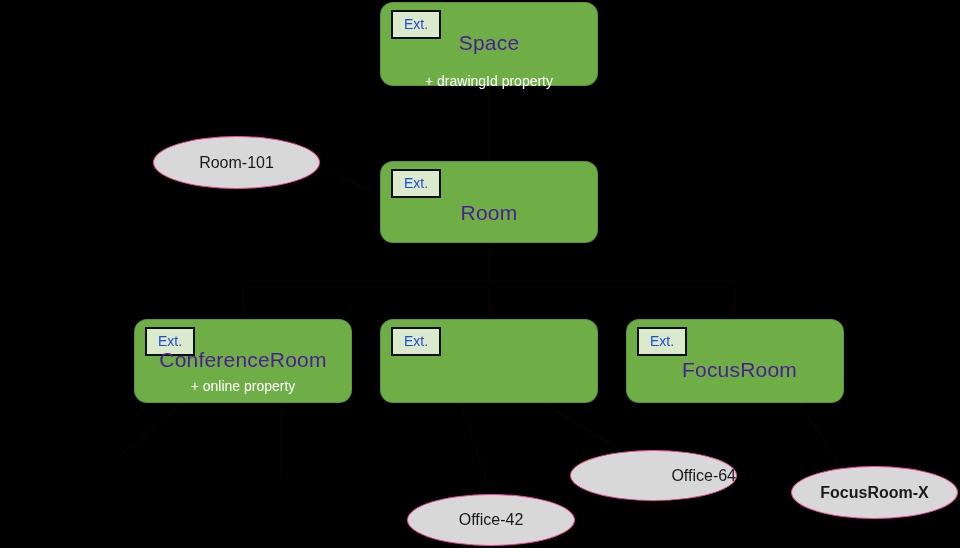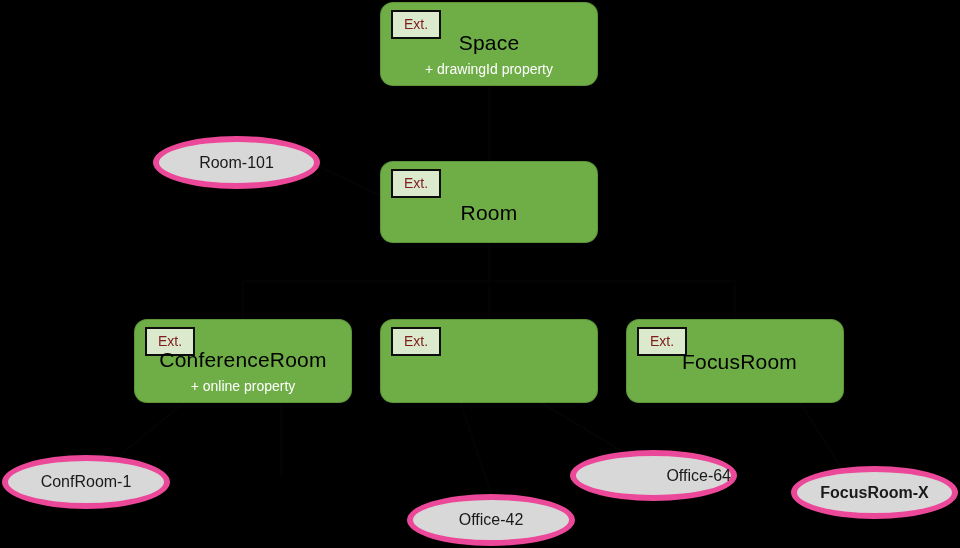--- a/index.html
+++ b/index.html
@@ -30,21 +30,21 @@
     background: #6fad47;
     border-radius: 12px;
     box-sizing: border-box;
     box-shadow: 0 0 0 1px #5d9639;
   }
   .class-box .box-title {
     position: absolute;
     left: 0;
     right: 0;
     text-align: center;
-    color: #000000;
+    color: #4c1d95;
     font-size: 21px;
     letter-spacing: 0.2px;
     white-space: nowrap;
   }
   .class-box .box-prop {
     position: absolute;
     left: 0;
     right: 0;
     text-align: center;
     color: #ffffff;
@@ -52,33 +52,33 @@
     white-space: nowrap;
   }
 
   
   .ext-badge {
     position: absolute;
     left: 10px;
     top: 7px;
     background: #dbe9cd;
     border: 2px solid #0d0d0d;
-    color: #7f1d1d;
+    color: #1d4ed8;
     font-size: 14px;
     line-height: 1;
     padding: 5px 11px 6px 11px;
     text-align: center;
     white-space: nowrap;
   }
 
   
   .instance {
     position: absolute;
     background: #d8d8d8;
-    border: 6px solid #ec4899;
+    border: 1px solid #ec4899;
     border-radius: 50%;
     box-sizing: border-box;
     display: flex;
     align-items: center;
     justify-content: center;
   }
   .instance .inst-label {
     color: #1a1a1a;
     font-size: 16px;
     white-space: nowrap;
@@ -110,21 +110,21 @@
 
       <line x1="620" y1="450" x2="540" y2="402"></line>
 
       <line x1="840" y1="466" x2="800" y2="402"></line>
     </g>
   </svg>
 
   <div class="class-box" style="left: 381px; top: 3px; width: 216px; height: 82px;">
     <div class="ext-badge">Ext.</div>
     <div class="box-title" style="top: 28px;">Space</div>
-    <div class="box-prop" style="top: 58px;">+ drawingId property</div>
+    <div class="box-prop" style="top: 70px;">+ drawingId property</div>
   </div>
 
   <div class="class-box" style="left: 381px; top: 162px; width: 216px; height: 80px;">
     <div class="ext-badge">Ext.</div>
     <div class="box-title" style="top: 39px;">Room</div>
 
   </div>
 
   <div class="class-box" style="left: 135px; top: 320px; width: 216px; height: 82px;">
     <div class="ext-badge">Ext.</div>
@@ -132,31 +132,28 @@
     <div class="box-prop" style="top: 58px;">+ online property</div>
   </div>
 
   <div class="class-box" style="left: 381px; top: 320px; width: 216px; height: 82px;">
     <div class="ext-badge">Ext.</div>
 
   </div>
 
   <div class="class-box" style="left: 627px; top: 320px; width: 216px; height: 82px;">
     <div class="ext-badge">Ext.</div>
-    <div class="box-title" style="top: 30px; padding-left: 9px;">FocusRoom</div>
+    <div class="box-title" style="top: 38px; padding-left: 9px;">FocusRoom</div>
 
   </div>
 
   <div class="instance" style="left: 153px; top: 136px; width: 167px; height: 53px;">
     <span class="inst-label">Room-101</span>
   </div>
 
-  <div class="instance" style="left: 2px; top: 455px; width: 168px; height: 54px;">
-    <span class="inst-label">ConfRoom-1</span>
-  </div>
 
 
   <div class="instance" style="left: 407px; top: 494px; width: 168px; height: 52px;">
     <span class="inst-label">Office-42</span>
   </div>
 
   <div class="instance" style="left: 570px; top: 450px; width: 167px; height: 51px; justify-content: flex-end;">
     <span class="inst-label">Office-64</span>
   </div>
 

